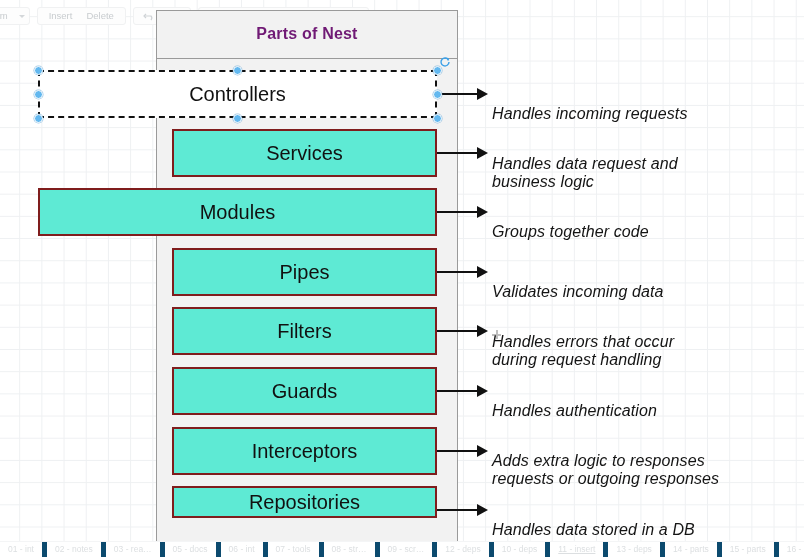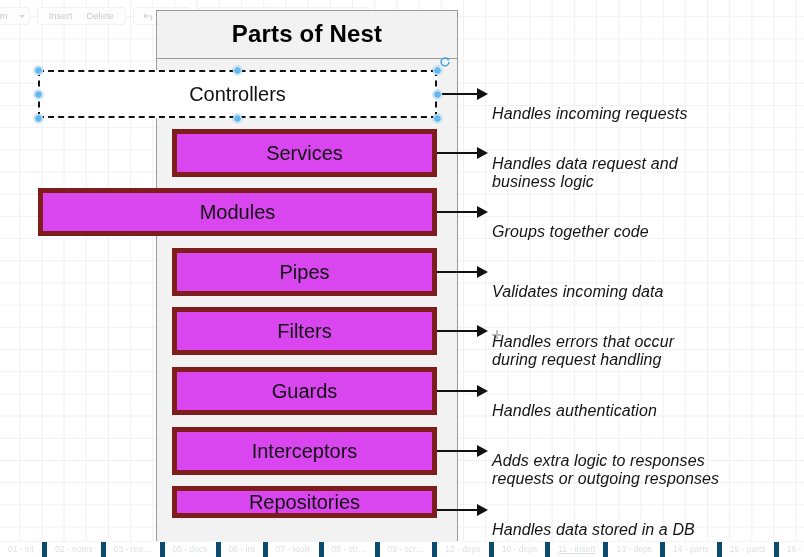--- a/index.html
+++ b/index.html
@@ -92,40 +92,40 @@
   }
   #diagram-title {
     position: absolute;
     left: 156px;
     top: 10px;
     width: 302px;
     height: 48px;
     display: flex;
     align-items: center;
     justify-content: center;
-    font-size: 24px;
+    font-size: 16px;
     font-weight: bold;
-    color: #000000;
+    color: #701a75;
     letter-spacing: 0.2px;
     box-sizing: border-box;
   }
   #title-divider {
     position: absolute;
     left: 156px;
     top: 58px;
     width: 302px;
     height: 1px;
     background: #9a9a9a;
   }
 
   
   .node {
     position: absolute;
-    background: #d946ef;
-    border: 5px solid #7f1d1d;
+    background: #5eead4;
+    border: 2px solid #7f1d1d;
     box-sizing: border-box;
     display: flex;
     align-items: center;
     justify-content: center;
     font-size: 20px;
     color: #111111;
   }
   .node.wide {
     left: 38px;
     width: 399px;

